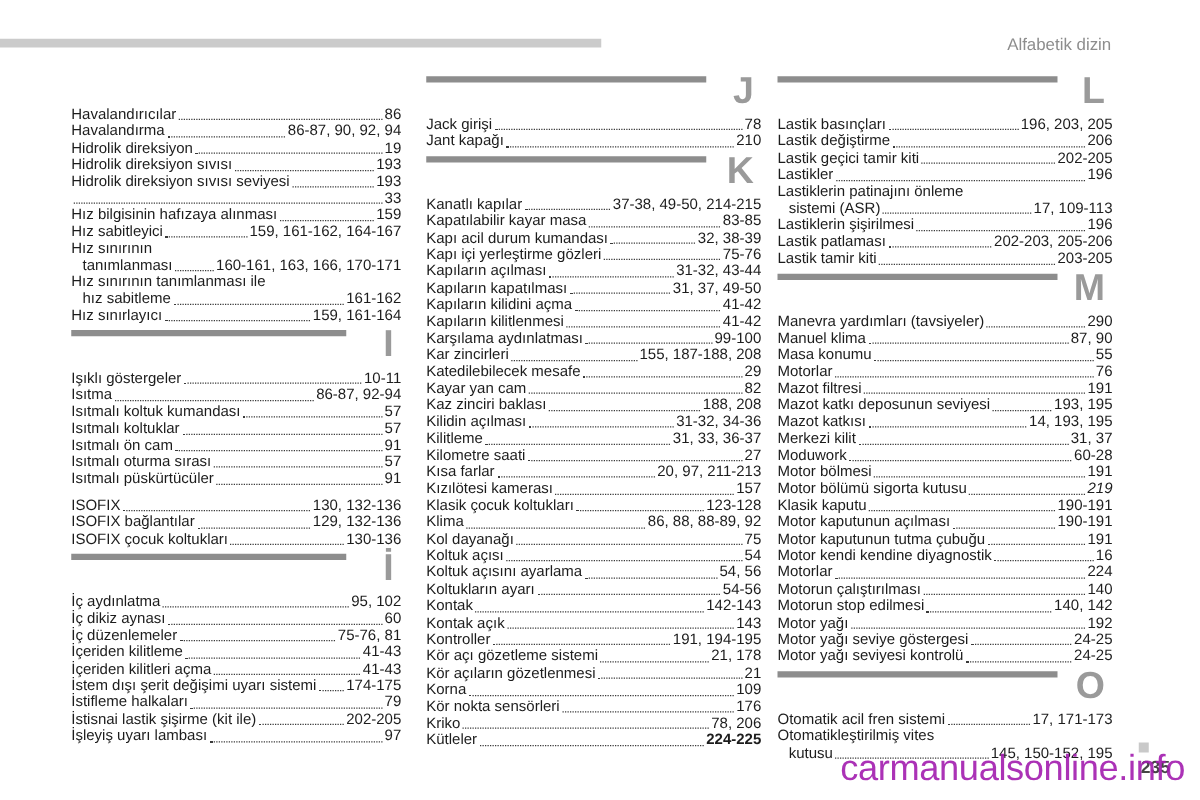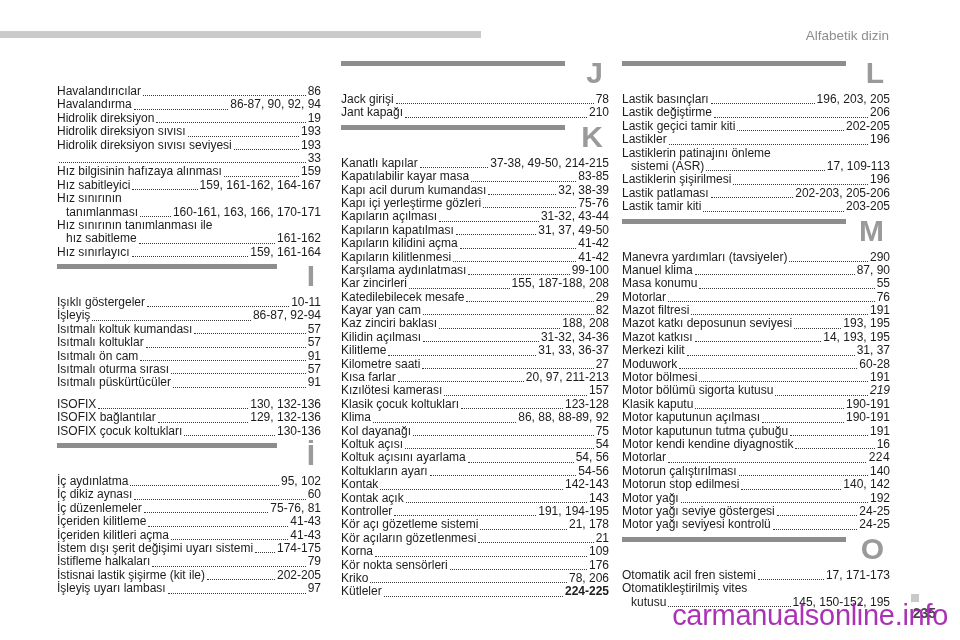--- a/index.html
+++ b/index.html
@@ -117,21 +117,21 @@
         <div class="section-bar"></div>
         <div class="section-letter">I</div>
       </div>
       <div class="rows">
         <div class="row">
           <div class="label" style="display: inline;">Işıklı göstergeler</div>
           <div class="leader"></div>
           <div class="pages" style="display: inline;">10-11</div>
         </div>
         <div class="row">
-          <div class="label" style="display: inline;">İşleyiş</div>
+          <div class="label" style="display: inline;">Isıtma</div>
           <div class="leader"></div>
           <div class="pages" style="display: inline;">86-87, 92-94</div>
         </div>
         <div class="row">
           <div class="label" style="display: inline;">Isıtmalı koltuk kumandası</div>
           <div class="leader"></div>
           <div class="pages" style="display: inline;">57</div>
         </div>
         <div class="row">
           <div class="label" style="display: inline;">Isıtmalı koltuklar</div>
@@ -539,21 +539,21 @@
           <div class="pages" style="display: inline;">191</div>
         </div>
         <div class="row">
           <div class="label" style="display: inline;">Motor kendi kendine diyagnostik</div>
           <div class="leader"></div>
           <div class="pages" style="display: inline;">16</div>
         </div>
         <div class="row">
           <div class="label" style="display: inline;">Motorlar</div>
           <div class="leader"></div>
-          <div class="pages" style="display: inline; font-family: Liberation Mono, monospace;">224</div>
+          <div class="pages" style="display: inline;">224</div>
         </div>
         <div class="row">
           <div class="label" style="display: inline;">Motorun çalıştırılması</div>
           <div class="leader"></div>
           <div class="pages" style="display: inline;">140</div>
         </div>
         <div class="row">
           <div class="label" style="display: inline;">Motorun stop edilmesi</div>
           <div class="leader"></div>
           <div class="pages" style="display: inline;">140, 142</div>

